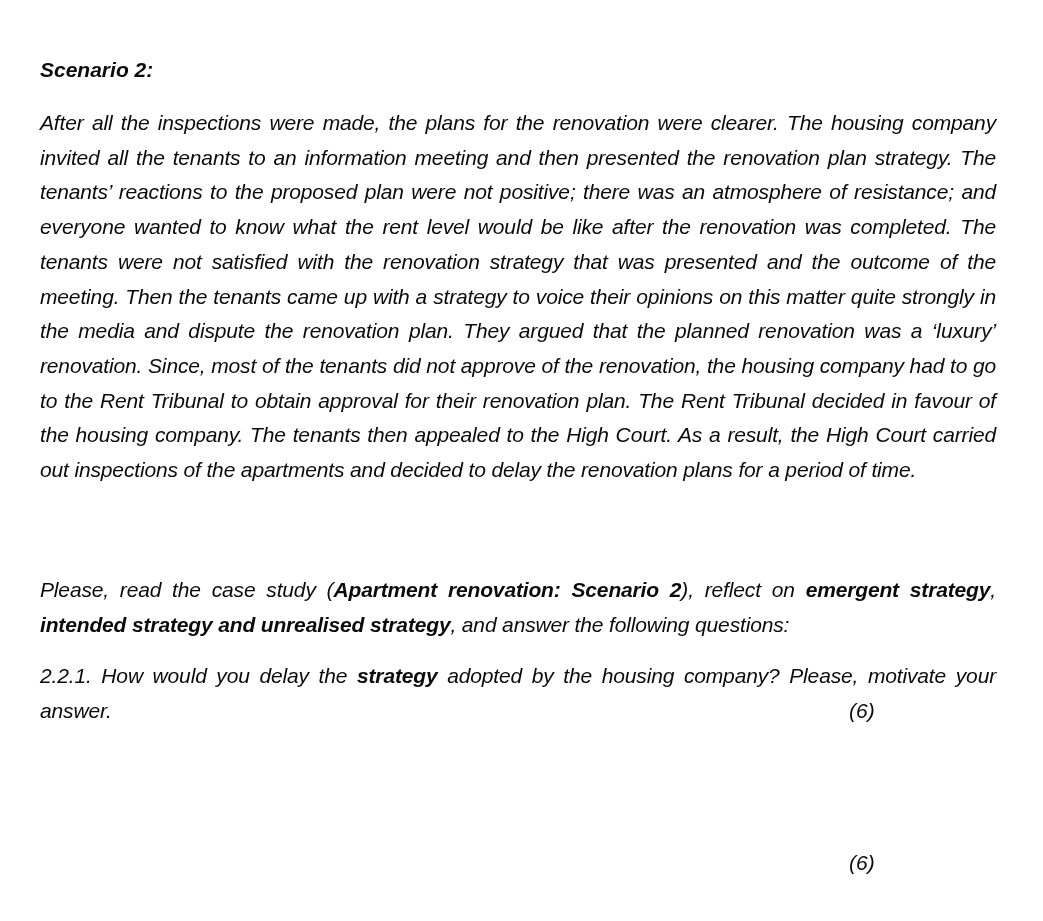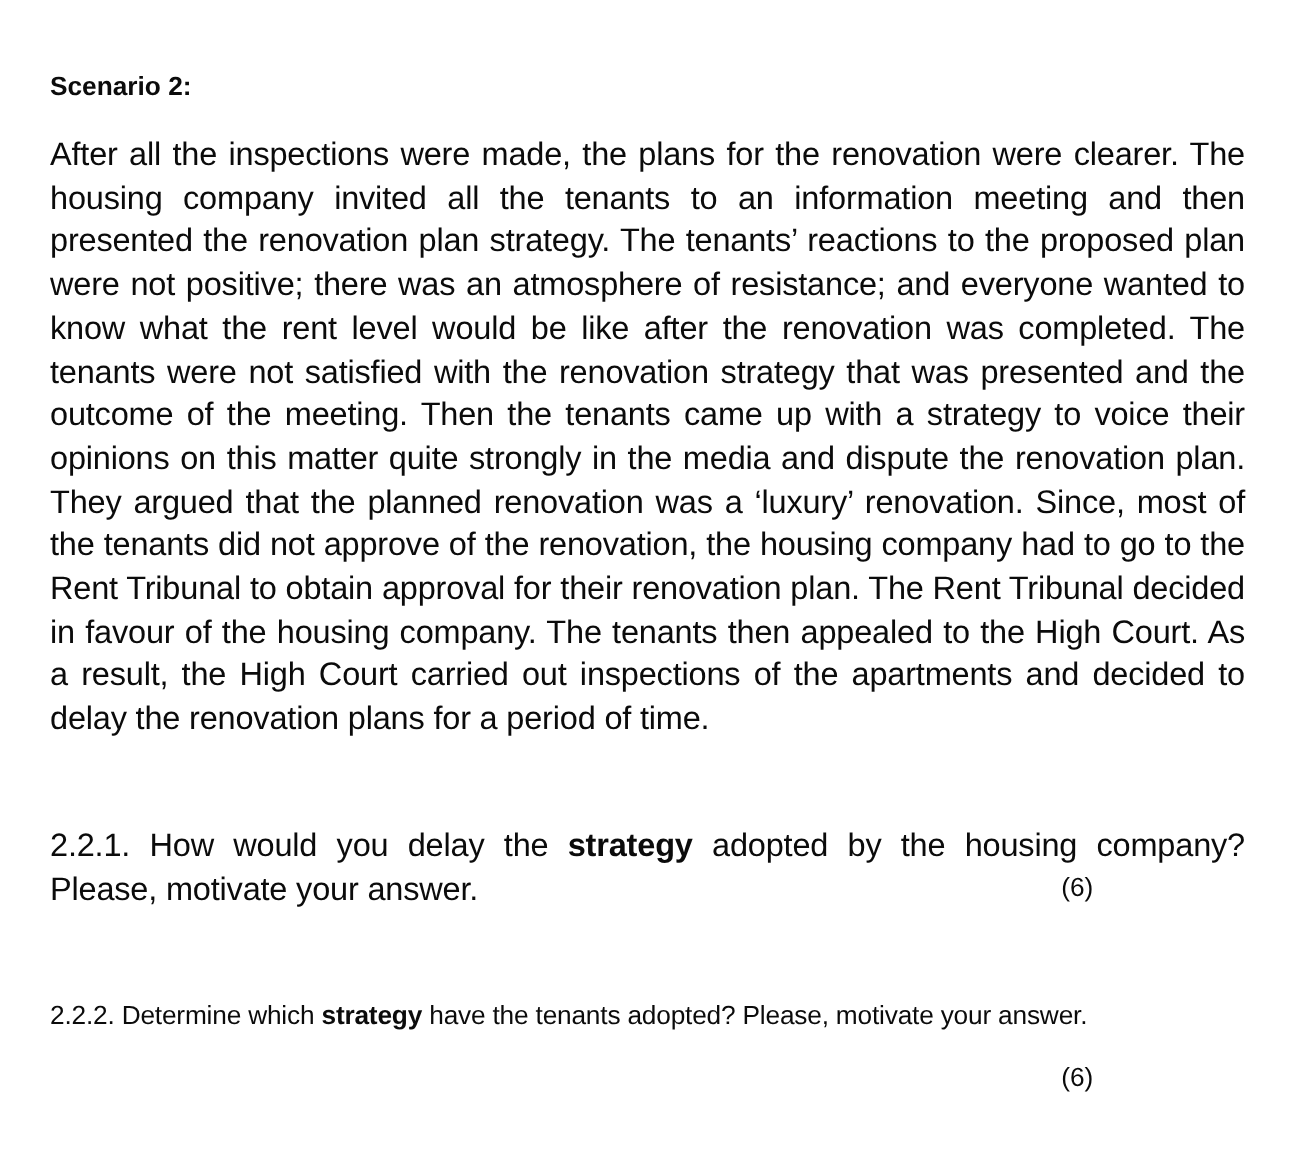--- a/index.html
+++ b/index.html
@@ -1,47 +1,47 @@
 <!DOCTYPE html>
 <html><head>
   <meta charset="utf-8">
   <style>
     html, body { margin: 0; padding: 0; background: #ffffff; }
     body {
       width: 1043px; height: 921px; overflow: hidden;
       font-family: "Liberation Sans", "DejaVu Sans", sans-serif;
       color: #0b0b0b;
     }
-    .page { position: relative; width: 1043px; height: 921px; }
+    .page { position: relative; width: 1043px; height: 921px; font-style: italic; }
     .heading {
       position: absolute; left: 40px; top: 58px;
       font-size: 21px; font-weight: bold; margin: 0;
     }
     .para {
       position: absolute; left: 40px; width: 956px;
-      font-size: 26px; line-height: 34.7px; margin: 0;
+      font-size: 21px; line-height: 34.7px; margin: 0;
       text-align: justify; text-align-last: left;
       letter-spacing: -0.15px;
     }
     .p1 { top: 106px; }
     .p2 { top: 573px; }
     .q1 { top: 659px; }
     .q2 { position: absolute; left: 40px; top: 796px; font-size: 21px; line-height: 34.7px; margin: 0; letter-spacing: -0.15px; }
     .marks { position: absolute; left: 849px; font-size: 21px; margin: 0; }
     .m1 { top: 699px; }
     .m2 { top: 851px; }
     b { font-weight: bold; }
   </style>
 </head>
 <body>
 
 <div class="page">
   <h2 class="heading">Scenario 2:</h2>
 
   <p class="para p1">After all the inspections were made, the plans for the renovation were clearer. The housing company invited all the tenants to an information meeting and then presented the renovation plan strategy. The tenants’ reactions to the proposed plan were not positive; there was an atmosphere of resistance; and everyone wanted to know what the rent level would be like after the renovation was completed. The tenants were not satisfied with the renovation strategy that was presented and the outcome of the meeting. Then the tenants came up with a strategy to voice their opinions on this matter quite strongly in the media and dispute the renovation plan. They argued that the planned renovation was a ‘luxury’ renovation. Since, most of the tenants did not approve of the renovation, the housing company had to go to the Rent Tribunal to obtain approval for their renovation plan. The Rent Tribunal decided in favour of the housing company. The tenants then appealed to the High Court. As a result, the High Court carried out inspections of the apartments and decided to delay the renovation plans for a period of time.</p>
 
+  <p class="para p2"><span>Please, read the case study (</span><b>Apartment renovation: Scenario 2</b><span>), reflect on </span><b>emergent strategy</b><span>, </span><b>intended strategy and unrealised strategy</b><span>, and answer the following questions:</span></p>
 
   <p class="para q1"><span>2.2.1.</span><span> How would you delay the </span><b>strategy</b><span> adopted by the housing company? Please, motivate your answer.</span></p>
   <p class="marks m1">(6)</p>
 
-  <p class="q2"><span>2.2.2.</span><span> Determine which </span><b>strategy</b><span> have the tenants adopted? Please, motivate your answer.</span></p>
   <p class="marks m2">(6)</p>
 </div>
 
 </body></html>

